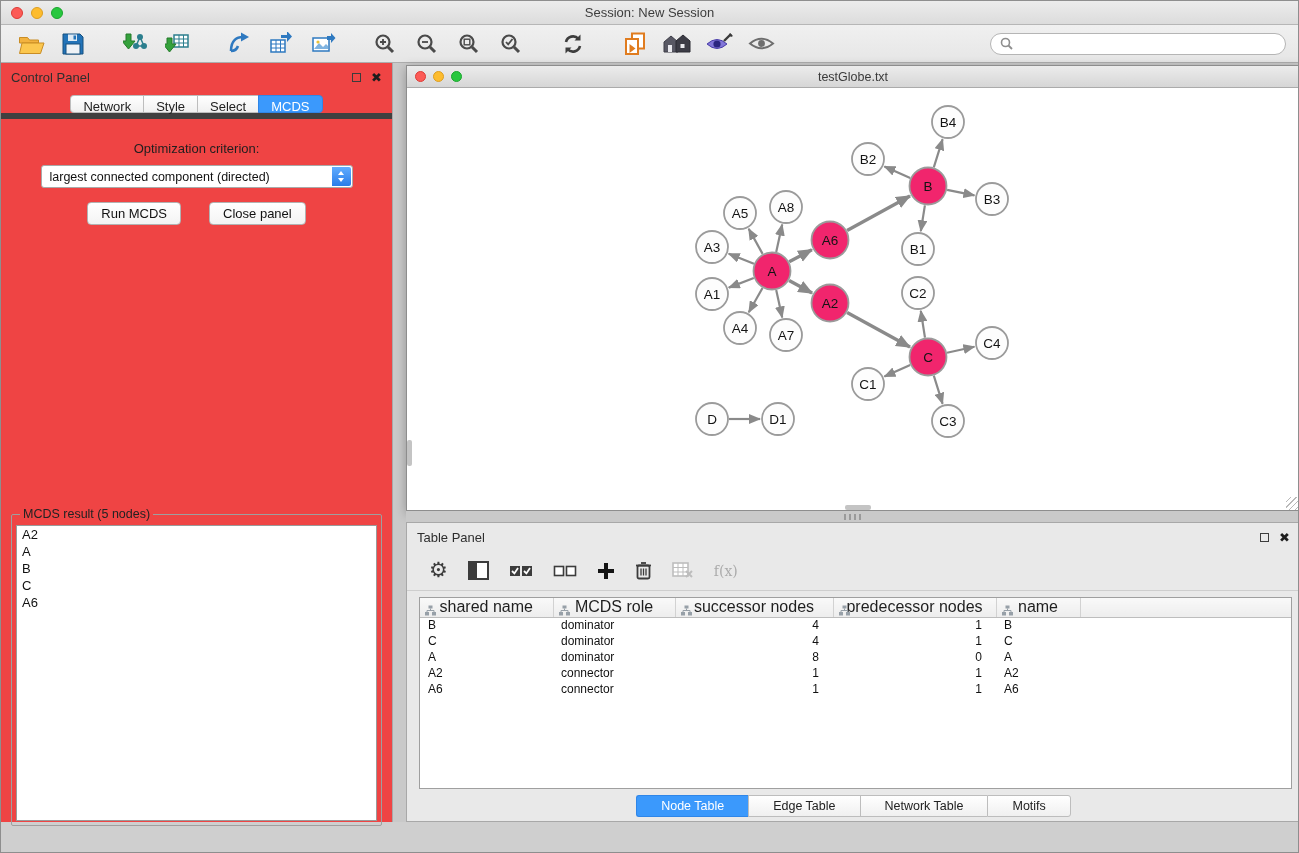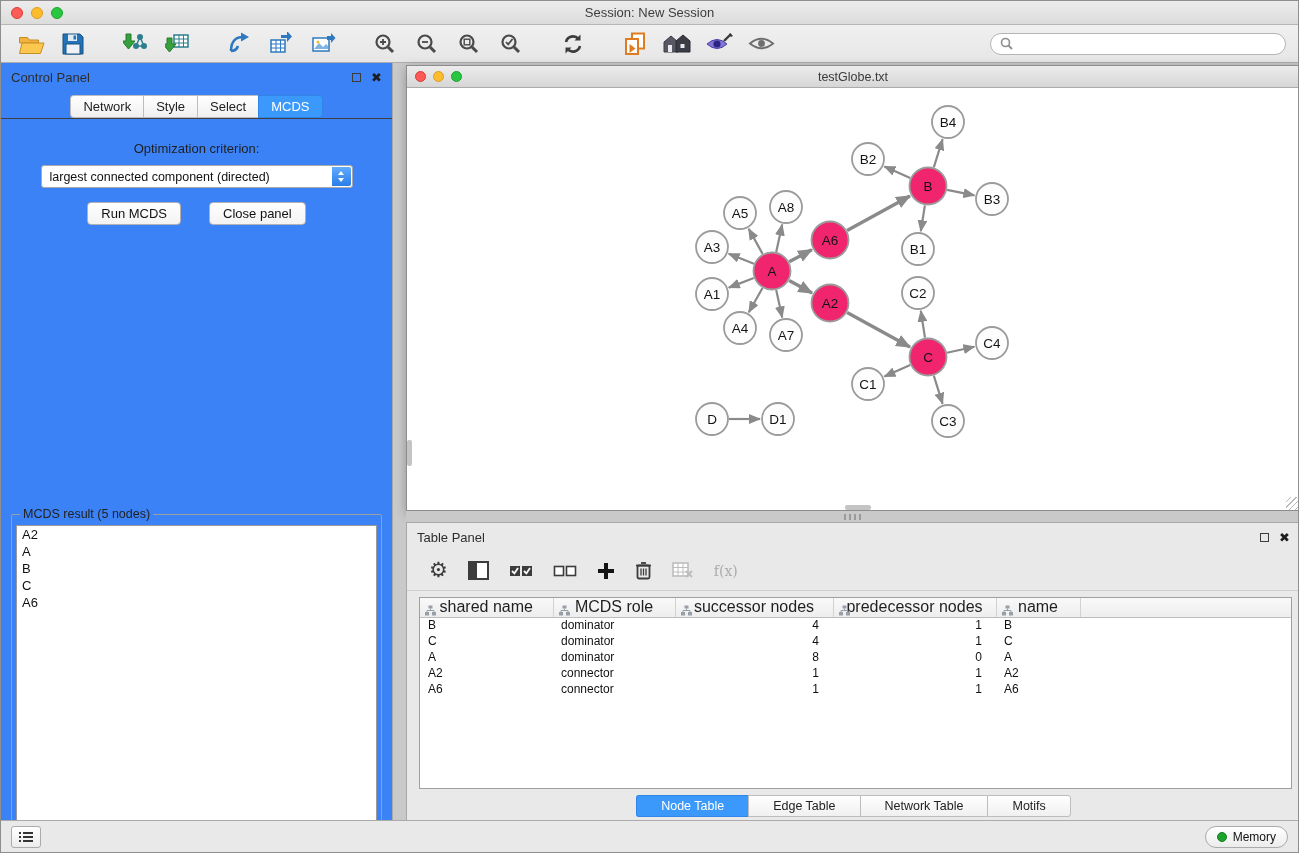--- a/index.html
+++ b/index.html
@@ -25,27 +25,27 @@
   .tb-sep { width:14px; height:1px; }
   .search-box { margin-left:auto; width:296px; height:22px; background:#fff; border:1px solid #b5b5b5;
     border-radius:12px; display:flex; align-items:center; padding:0 9px; gap:6px; }
   .search-box input { flex:1; border:none; outline:none; background:transparent; font-size:12.5px; color:#333; }
 
   
   .workspace { position:absolute; left:0; top:62px; width:1299px; height:759px; background:#c9c9c9; }
 
   
   .control-panel { position:absolute; left:0; top:0; width:392px; height:759px;
-    background:#3b82f6; border-right:1px solid #a8a8a8; }
+    background:#ef4444; border-right:1px solid #a8a8a8; }
   .panel-header { height:28px; display:flex; align-items:center; padding:0 10px; }
   .panel-header .ph-title { font-size:13px; color:#2e2e2e; }
   .ph-icons { margin-left:auto; display:flex; align-items:center; gap:10px; }
   .float-ic { width:9px; height:9px; border:1.5px solid #3c3c3c; display:inline-block; }
   .close-ic { font-size:13px; font-weight:bold; color:#1d1d1d; line-height:1; }
-  .cp-tabs { display:flex; justify-content:center; padding:4px 0 0; border-bottom:1px solid #404040; height:28px; }
+  .cp-tabs { display:flex; justify-content:center; padding:4px 0 0; border-bottom:6px solid #404040; height:28px; }
   .cp-tab { font-size:13px; padding:3px 12px; background:linear-gradient(#ffffff,#f0f0f0);
     border:1px solid #bdbdbd; border-right-width:0; color:#222; cursor:default; }
   .cp-tab:first-child { border-radius:4px 0 0 4px; }
   .cp-tab:last-child { border-right-width:1px; border-radius:0 4px 4px 0; }
   .cp-tab.active { background:#3b99fc; color:#fff; border-color:#2f86e8; }
   .cp-body { position:relative; height:calc(100% - 56px); }
   .opt-label { margin-top:22px; text-align:center; font-size:13px; color:#1f1f1f; }
   .combo { position:relative; margin:9px auto 0; width:312px; height:23px; background:#fff;
     border:1px solid #a9a9a9; border-radius:3px; display:flex; align-items:center; }
   .combo-text { font-size:12.5px; color:#111; padding-left:8px; flex:1; white-space:nowrap; overflow:hidden; }
@@ -589,31 +589,13 @@
       </div>
       <div class="tp-tabbar">
           <button class="tp-tab active">Node Table</button>
           <button class="tp-tab">Edge Table</button>
           <button class="tp-tab">Network Table</button>
           <button class="tp-tab">Motifs</button>
         </div>
     </section>
   </div>
 
-  <footer class="status-bar">
-    <button class="menu-btn">
-      <svg width="14" height="10" viewBox="0 0 14 10">
-          <g fill="#333">
-            <rect width="2" height="2"></rect>
-            <rect x="4" width="10" height="2"></rect>
-            <rect y="4" width="2" height="2"></rect>
-            <rect x="4" y="4" width="10" height="2"></rect>
-            <rect y="8" width="2" height="2"></rect>
-            <rect x="4" y="8" width="10" height="2"></rect>
-          </g>
-        </svg>
-    </button>
-    <button class="memory-btn">
-      <span class="mem-dot"></span>
-      <span>Memory</span>
-    </button>
-  </footer>
 </div>
 
 </body></html>

